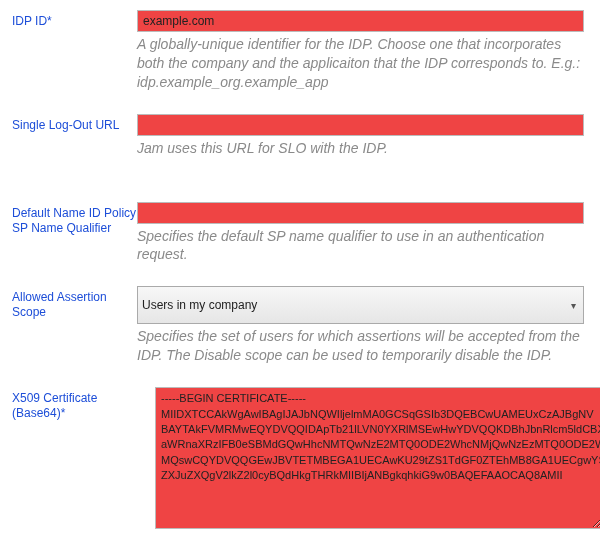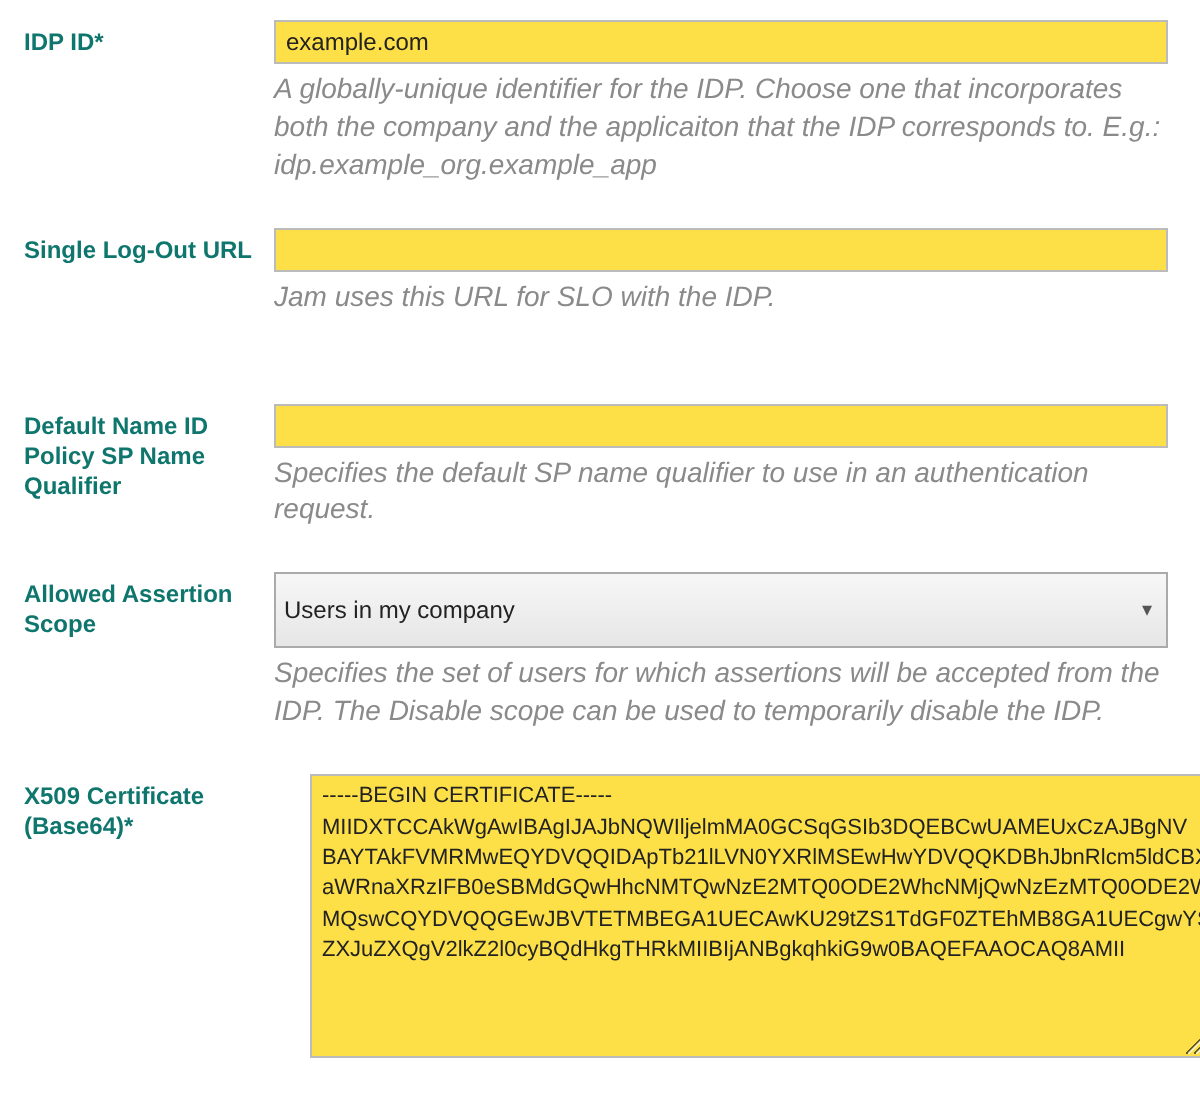--- a/index.html
+++ b/index.html
@@ -16,37 +16,36 @@
   }
   .row {
     display: flex;
     align-items: flex-start;
     margin-bottom: 22px;
   }
   .label-col {
     width: 125px;
     flex: 0 0 125px;
     padding-top: 4px;
-    color: #0f766e;
+    color: #1d4ed8;
     line-height: 1.25;
-    font-weight: bold;
   }
   .field-col {
     flex: 1;
     min-width: 0;
     padding-right: 4px;
   }
   .txt-input, .select-input, .txt-area {
     width: 100%;
     box-sizing: border-box;
     font-family: Arial, Helvetica, sans-serif;
     font-size: 12px;
     color: #222;
     border: 1px solid #bbb;
-    background: #fde047;
+    background: #ef4444;
     padding: 3px 5px;
     line-height: 1.4;
   }
   .txt-input {
     height: 22px;
   }
   .select-input {
     height: 38px;
     background: linear-gradient(#f7f7f7,#e6e6e6);
     border: 1px solid #aaa;

